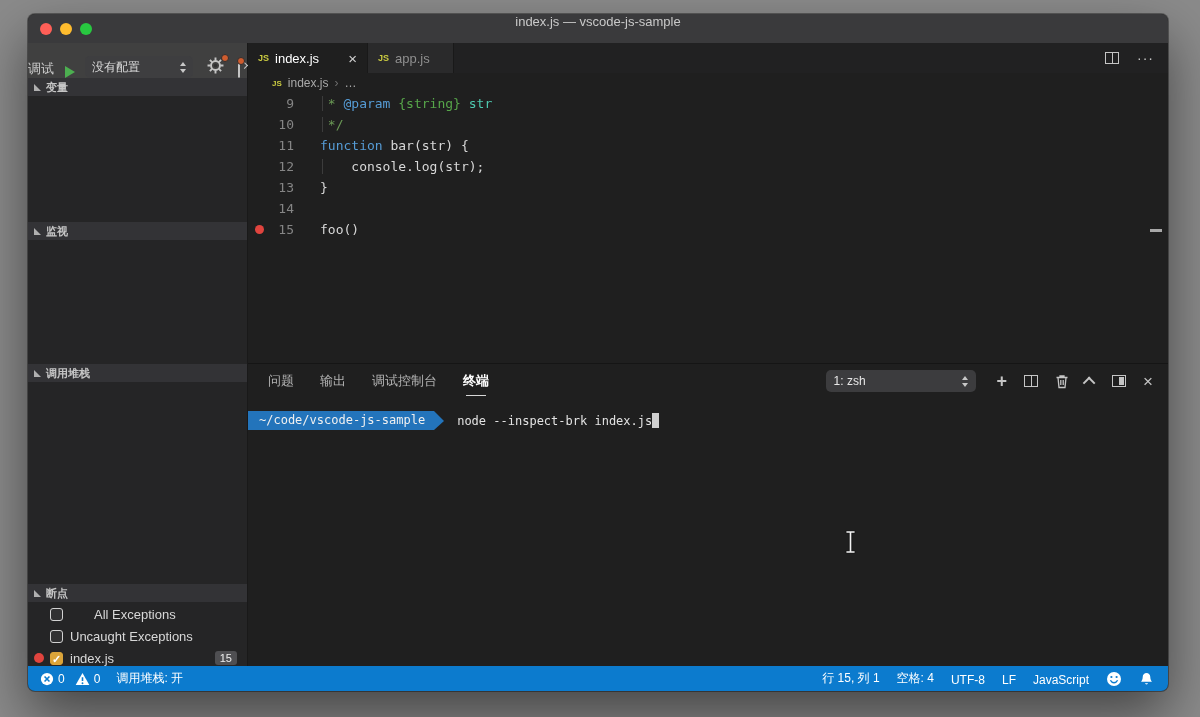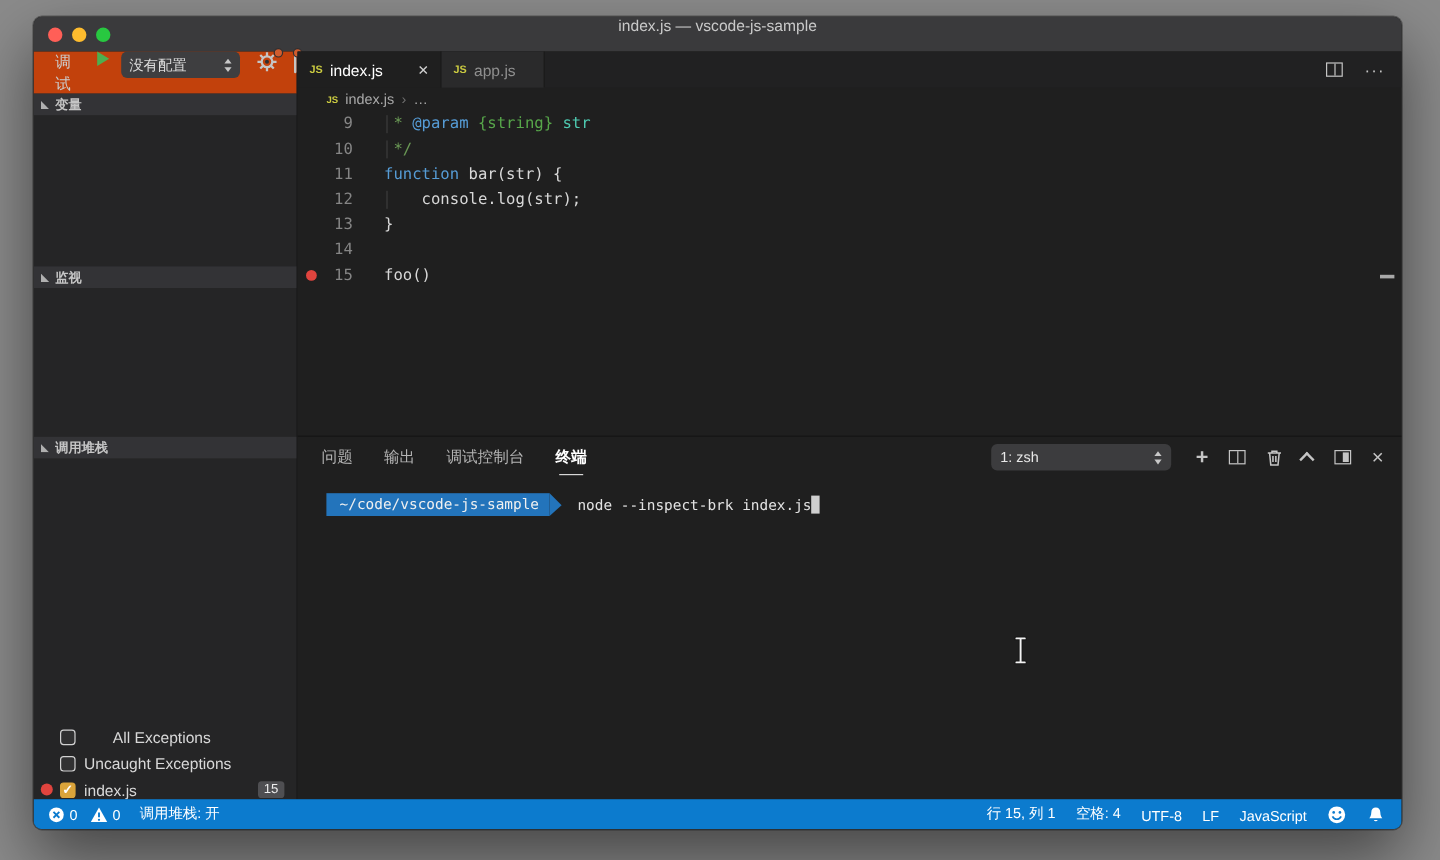--- a/index.html
+++ b/index.html
@@ -15,21 +15,21 @@
               display:flex; justify-content:center;
               color:#c9c9c9; font-size:13px; }
   .lights { position:absolute; left:12px; top:0; height:100%; display:flex; align-items:center; gap:8px; }
   .light { width:12px; height:12px; border-radius:50%; }
   .light.red{ background:#ff5f57; } .light.yellow{ background:#febc2e; } .light.green{ background:#28c840; }
 
   .content { position:absolute; top:29px; left:0; right:0; bottom:25px; display:flex; }
 
   
   .sidebar { width:220px; flex:none; background:#252526; border-right:1px solid #191919; position:relative; }
-  .debug-toolbar { height:35px; background:#c2410c; display:flex; align-items:flex-start; padding-left:18px; }
+  .debug-toolbar { height:35px; background:#404040; display:flex; align-items:flex-end; }
   .dt-label { color:#cccccc; font-size:13px; margin-right:11px; }
   .play-btn { width:0; height:0; border-left:10px solid #4caf50; border-top:6px solid transparent;
               border-bottom:6px solid transparent; margin-right:10px; cursor:pointer; }
   .config-select { width:108px; height:22px; background:#3e3e40; border-radius:5px; display:flex;
                    align-items:center; padding:0 7px; color:#dddddd; font-size:12px; }
   .updown { margin-left:auto; display:flex; flex-direction:column; gap:3px; }
   .updown i { width:0; height:0; border-left:3.5px solid transparent; border-right:3.5px solid transparent; display:block; }
   .updown i.up { border-bottom:4px solid #c8c8c8; }
   .updown i.dn { border-top:4px solid #c8c8c8; }
   .dt-icon { position:relative; margin-left:14px; }
@@ -96,21 +96,21 @@
                 align-items:center; padding:0 8px; font-size:12px; color:#e8e8e8; margin-right:4px; }
   .picon { color:#c5c5c5; display:flex; align-items:center; justify-content:center; cursor:pointer; }
   .plus-icon { font-size:18px; font-weight:bold; line-height:1; }
   .chev-up { width:9px; height:9px; border-top:2px solid #c5c5c5; border-left:2px solid #c5c5c5;
              transform:rotate(45deg) translateY(2px); }
   .maxp-icon { width:14px; height:12px; border:1px solid #c5c5c5; position:relative; }
   .maxp-icon::after { content:""; position:absolute; left:50%; right:1px; top:1px; bottom:1px; background:#c5c5c5; }
   .close-x { font-size:17px; line-height:1; }
 
   .terminal { flex:1; position:relative; font-family:"DejaVu Sans Mono", monospace; font-size:12px; }
-  .term-line { position:absolute; left:24px; top:13px; display:flex; align-items:center; }
+  .term-line { position:absolute; left:0; top:13px; display:flex; align-items:center; }
   .pseg { background:#2374bb; color:#f0f0f0; height:19px; line-height:19px; padding:0 9px 0 11px; white-space:pre; }
   .parrow { width:0; height:0; border-left:10px solid #2374bb; border-top:10px solid transparent;
             border-bottom:9px solid transparent; }
   .cmd { margin-left:13px; color:#e2e2e2; white-space:pre; }
   .tcursor { display:inline-block; width:7px; height:15px; background:#cfcfcf; vertical-align:-2px; }
 
   
   .statusbar { position:absolute; left:0; right:0; bottom:0; height:25px; background:#0c7bce;
                display:flex; align-items:center; padding:0 14px 0 12px; color:#ffffff; font-size:12px; }
   .sb-item { display:flex; align-items:center; gap:4px; cursor:pointer; }
@@ -167,20 +167,24 @@
         <span class="twistie"></span>
         <span>变量</span>
       </div>
       <div class="sect s-watch">
         <span class="twistie"></span>
         <span>监视</span>
       </div>
       <div class="sect s-stack">
         <span class="twistie"></span>
         <span>调用堆栈</span>
+      </div>
+      <div class="sect s-bp">
+        <span class="twistie"></span>
+        <span>断点</span>
       </div>
 
       <div class="bp-row r1">
         <span class="cb"></span>
         <span>All Exceptions</span>
       </div>
       <div class="bp-row r2">
         <span class="cb"></span>
         <span>Uncaught Exceptions</span>
       </div>

